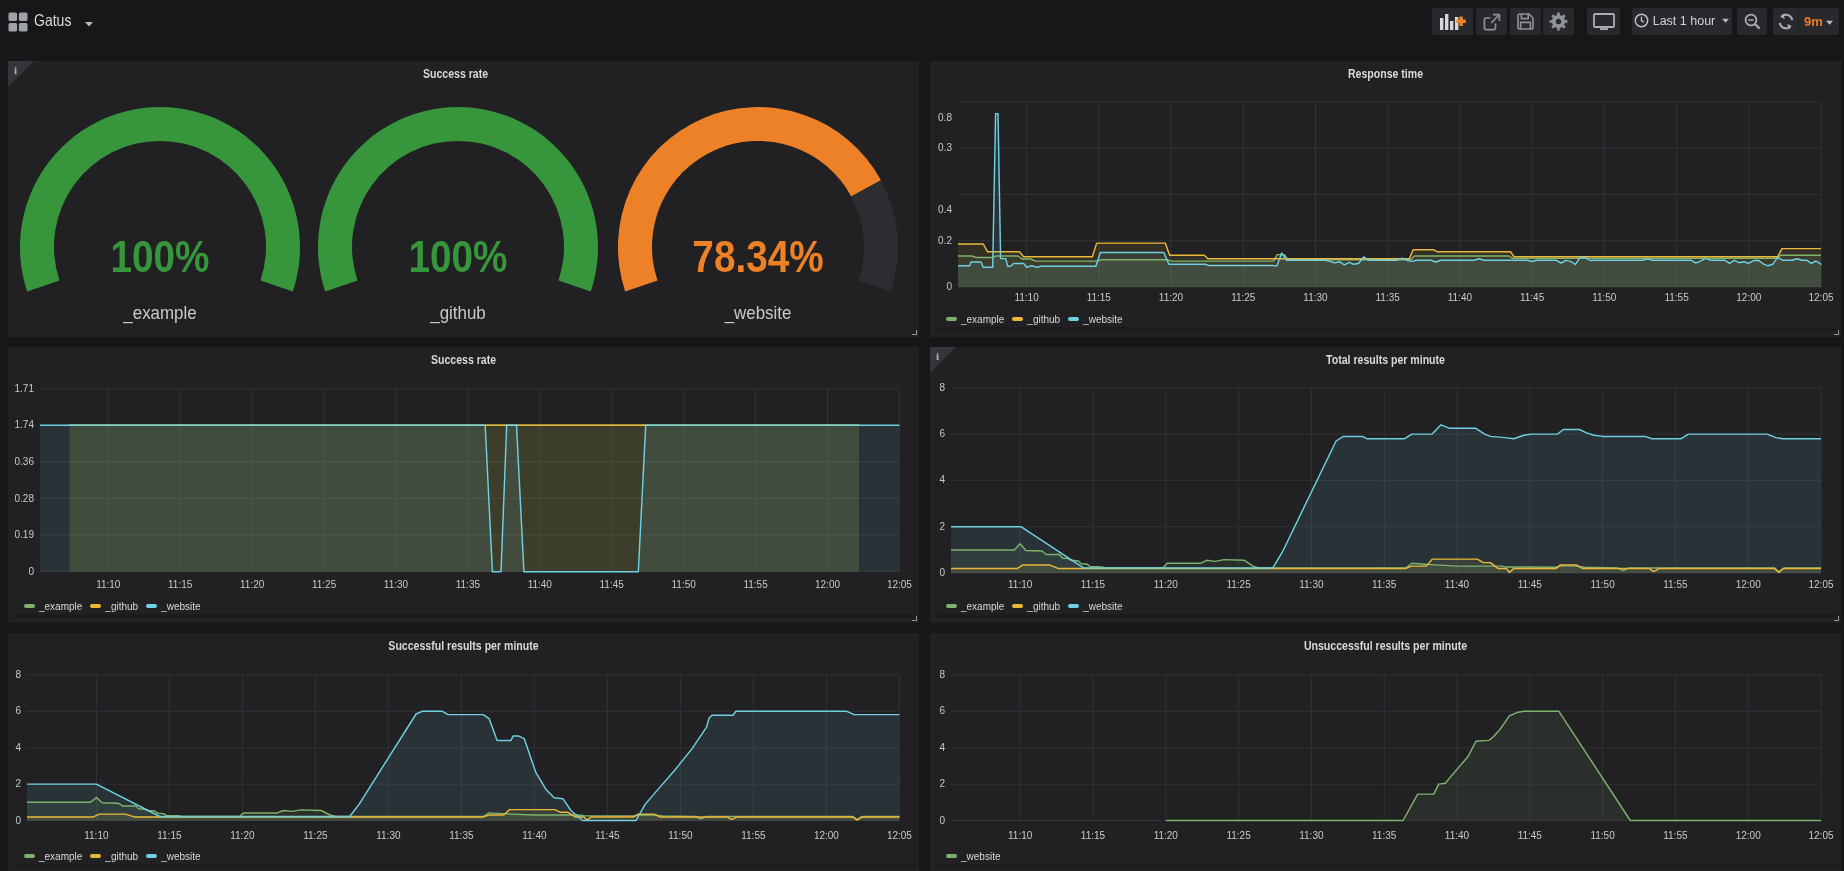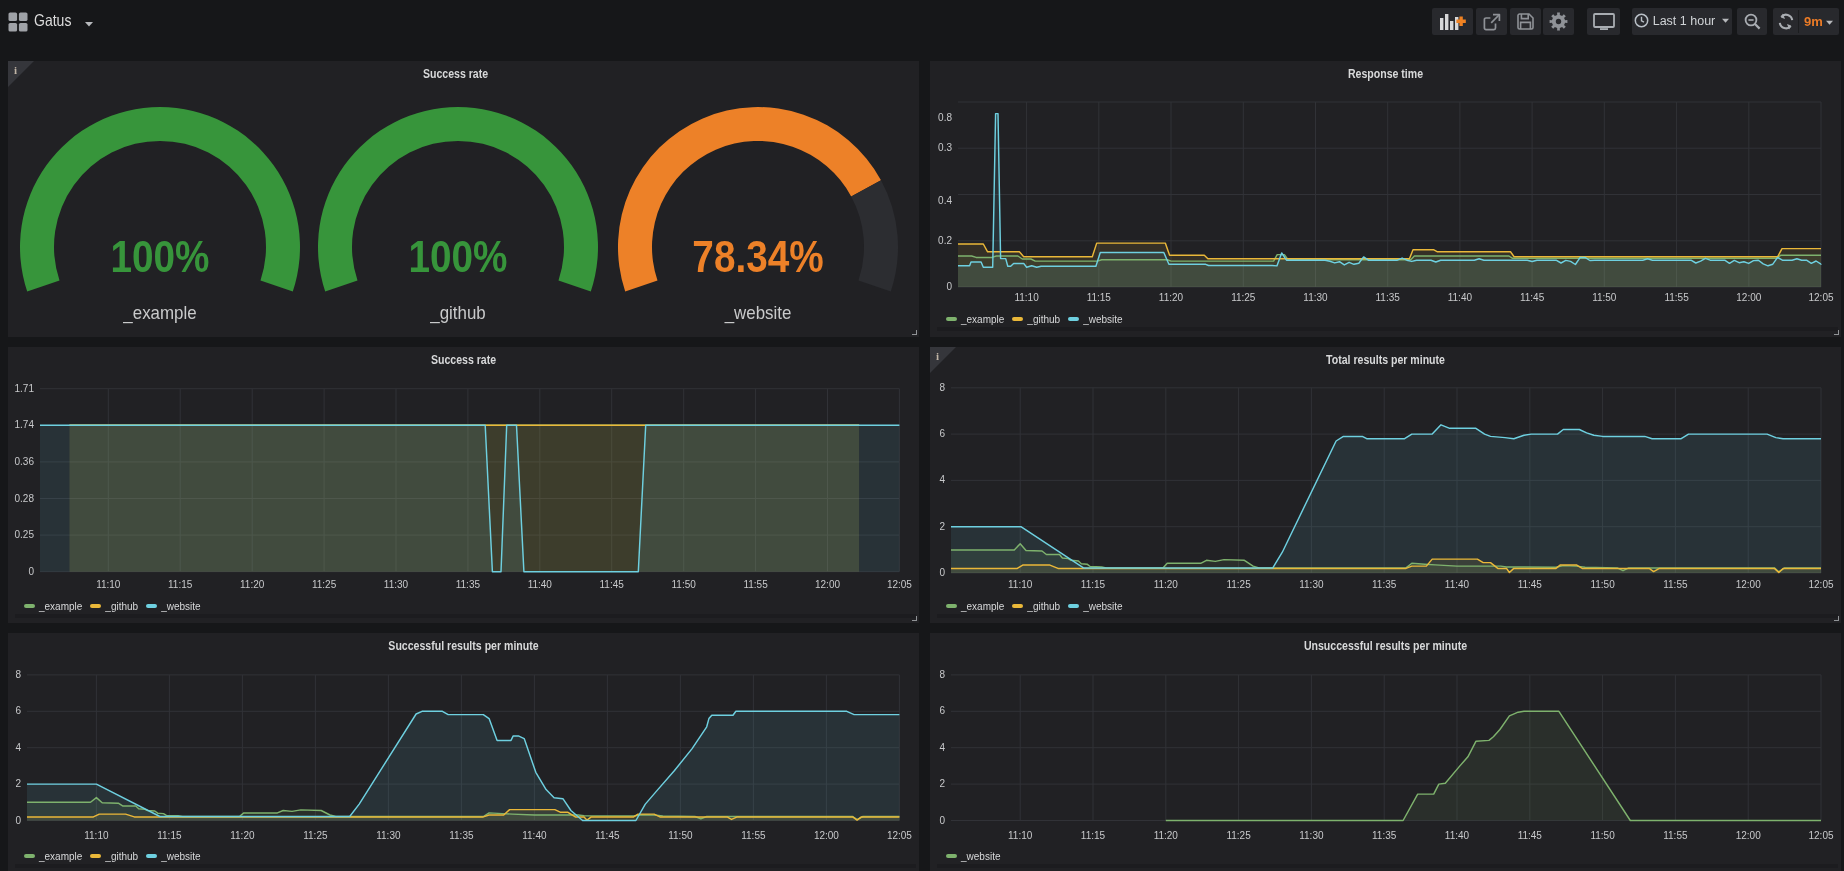--- a/index.html
+++ b/index.html
@@ -116,21 +116,21 @@
     <line x1="958.0" y1="102.0" x2="1821.0" y2="102.0" stroke="#313237" stroke-width="1"></line>
     <polygon points="958.0,287.0 958.0,256.0 971.7,256.0 976.1,257.4 991.9,257.4 996.3,256.0 1017.9,256.0 1022.3,259.0 1030.9,259.0 1035.3,261.1 1097.4,261.1 1101.7,259.7 1167.4,259.7 1171.0,261.1 1273.6,261.1 1277.2,254.6 1284.4,254.6 1288.0,259.7 1410.8,259.7 1414.4,256.0 1509.0,256.0 1512.6,258.3 1776.2,258.3 1780.6,255.3 1821.0,255.3 1821.0,287.0" fill="#7eb26d" fill-opacity="0.1"></polygon>
     <polygon points="958.0,287.0 958.0,244.0 983.3,244.0 987.6,251.8 1019.4,251.8 1023.7,256.7 1092.3,256.7 1096.7,243.1 1165.3,243.1 1169.6,255.3 1204.3,255.3 1207.9,258.8 1409.4,258.8 1413.0,249.8 1433.9,249.8 1437.5,251.8 1510.5,251.8 1514.1,256.7 1777.7,256.7 1782.0,248.6 1821.0,248.6 1821.0,287.0" fill="#eab839" fill-opacity="0.1"></polygon>
     <polygon points="958.0,287.0 958.0,265.7 969.6,265.7 971.0,262.0 981.1,262.0 983.3,267.3 992.7,267.3 995.6,113.6 998.0,113.6 1000.6,258.6 1005.7,258.6 1007.8,266.2 1010.7,266.2 1013.6,263.4 1023.7,263.4 1026.6,267.3 1031.7,265.7 1036.7,267.3 1041.1,266.2 1095.9,266.2 1100.3,252.5 1163.8,252.5 1168.9,264.3 1205.7,264.3 1208.6,265.5 1272.1,265.5 1276.9,265.9 1281.7,253.0 1286.5,260.2 1291.4,260.2 1296.2,260.2 1301.0,260.2 1305.8,260.2 1310.6,260.2 1315.4,260.2 1320.2,260.2 1325.1,260.2 1329.9,261.2 1334.7,262.9 1339.5,261.7 1344.3,264.9 1349.1,262.3 1353.9,264.3 1358.8,263.2 1363.6,256.9 1368.4,260.2 1373.2,260.2 1378.0,260.2 1382.8,260.2 1387.7,260.2 1392.5,260.2 1397.3,260.2 1402.1,258.1 1406.9,260.2 1411.7,261.4 1416.5,260.2 1421.3,260.2 1426.2,260.2 1431.0,260.2 1435.8,262.0 1440.6,260.2 1445.4,260.2 1450.2,260.2 1455.0,260.2 1459.9,260.2 1464.7,260.2 1469.5,260.2 1474.3,260.2 1479.1,258.8 1483.9,260.2 1488.8,260.2 1493.6,260.2 1498.4,260.2 1503.2,260.2 1508.0,260.2 1512.8,260.2 1517.6,260.2 1522.5,260.2 1527.3,260.2 1532.1,261.5 1536.9,260.2 1541.7,260.2 1546.5,260.2 1551.3,260.2 1556.1,260.2 1561.0,263.0 1565.8,260.4 1570.6,261.4 1575.4,264.5 1580.2,257.4 1585.0,257.4 1589.9,260.5 1594.7,260.2 1599.5,260.2 1604.3,260.2 1609.1,260.2 1613.9,260.2 1618.7,260.2 1623.6,260.2 1628.4,260.2 1633.2,260.2 1638.0,260.2 1642.8,260.2 1647.6,258.8 1652.4,260.2 1657.3,260.2 1662.1,260.2 1666.9,260.2 1671.7,260.2 1676.5,260.2 1681.3,260.2 1686.1,260.2 1691.0,260.2 1695.8,263.0 1700.6,261.1 1705.4,258.3 1710.2,260.2 1715.0,260.2 1719.9,260.2 1724.7,260.2 1729.5,263.3 1734.3,260.4 1739.1,262.7 1743.9,261.7 1748.7,263.4 1753.5,260.6 1758.4,260.2 1763.2,263.9 1768.0,265.8 1772.8,264.2 1777.6,257.4 1782.4,260.2 1787.2,260.2 1792.1,260.2 1796.9,258.8 1801.7,260.2 1806.5,260.2 1811.3,263.3 1816.1,261.0 1821.0,264.1 1821.0,263.9 1821.0,287.0" fill="#6ed0e0" fill-opacity="0.1"></polygon>
     <polyline points="958.0,256.0 971.7,256.0 976.1,257.4 991.9,257.4 996.3,256.0 1017.9,256.0 1022.3,259.0 1030.9,259.0 1035.3,261.1 1097.4,261.1 1101.7,259.7 1167.4,259.7 1171.0,261.1 1273.6,261.1 1277.2,254.6 1284.4,254.6 1288.0,259.7 1410.8,259.7 1414.4,256.0 1509.0,256.0 1512.6,258.3 1776.2,258.3 1780.6,255.3 1821.0,255.3" fill="none" stroke="#7eb26d" stroke-width="1.45" stroke-linejoin="round"></polyline>
     <polyline points="958.0,244.0 983.3,244.0 987.6,251.8 1019.4,251.8 1023.7,256.7 1092.3,256.7 1096.7,243.1 1165.3,243.1 1169.6,255.3 1204.3,255.3 1207.9,258.8 1409.4,258.8 1413.0,249.8 1433.9,249.8 1437.5,251.8 1510.5,251.8 1514.1,256.7 1777.7,256.7 1782.0,248.6 1821.0,248.6" fill="none" stroke="#eab839" stroke-width="1.45" stroke-linejoin="round"></polyline>
     <polyline points="958.0,265.7 969.6,265.7 971.0,262.0 981.1,262.0 983.3,267.3 992.7,267.3 995.6,113.6 998.0,113.6 1000.6,258.6 1005.7,258.6 1007.8,266.2 1010.7,266.2 1013.6,263.4 1023.7,263.4 1026.6,267.3 1031.7,265.7 1036.7,267.3 1041.1,266.2 1095.9,266.2 1100.3,252.5 1163.8,252.5 1168.9,264.3 1205.7,264.3 1208.6,265.5 1272.1,265.5 1276.9,265.9 1281.7,253.0 1286.5,260.2 1291.4,260.2 1296.2,260.2 1301.0,260.2 1305.8,260.2 1310.6,260.2 1315.4,260.2 1320.2,260.2 1325.1,260.2 1329.9,261.2 1334.7,262.9 1339.5,261.7 1344.3,264.9 1349.1,262.3 1353.9,264.3 1358.8,263.2 1363.6,256.9 1368.4,260.2 1373.2,260.2 1378.0,260.2 1382.8,260.2 1387.7,260.2 1392.5,260.2 1397.3,260.2 1402.1,258.1 1406.9,260.2 1411.7,261.4 1416.5,260.2 1421.3,260.2 1426.2,260.2 1431.0,260.2 1435.8,262.0 1440.6,260.2 1445.4,260.2 1450.2,260.2 1455.0,260.2 1459.9,260.2 1464.7,260.2 1469.5,260.2 1474.3,260.2 1479.1,258.8 1483.9,260.2 1488.8,260.2 1493.6,260.2 1498.4,260.2 1503.2,260.2 1508.0,260.2 1512.8,260.2 1517.6,260.2 1522.5,260.2 1527.3,260.2 1532.1,261.5 1536.9,260.2 1541.7,260.2 1546.5,260.2 1551.3,260.2 1556.1,260.2 1561.0,263.0 1565.8,260.4 1570.6,261.4 1575.4,264.5 1580.2,257.4 1585.0,257.4 1589.9,260.5 1594.7,260.2 1599.5,260.2 1604.3,260.2 1609.1,260.2 1613.9,260.2 1618.7,260.2 1623.6,260.2 1628.4,260.2 1633.2,260.2 1638.0,260.2 1642.8,260.2 1647.6,258.8 1652.4,260.2 1657.3,260.2 1662.1,260.2 1666.9,260.2 1671.7,260.2 1676.5,260.2 1681.3,260.2 1686.1,260.2 1691.0,260.2 1695.8,263.0 1700.6,261.1 1705.4,258.3 1710.2,260.2 1715.0,260.2 1719.9,260.2 1724.7,260.2 1729.5,263.3 1734.3,260.4 1739.1,262.7 1743.9,261.7 1748.7,263.4 1753.5,260.6 1758.4,260.2 1763.2,263.9 1768.0,265.8 1772.8,264.2 1777.6,257.4 1782.4,260.2 1787.2,260.2 1792.1,260.2 1796.9,258.8 1801.7,260.2 1806.5,260.2 1811.3,263.3 1816.1,261.0 1821.0,264.1 1821.0,263.9" fill="none" stroke="#6ed0e0" stroke-width="1.45" stroke-linejoin="round"></polyline>
   </svg>
 <div class="tick" style="right:892px;top:280px;">0</div>
 <div class="tick" style="right:892px;top:234px;">0.2</div>
-<div class="tick" style="right:892px;top:194px;margin-left:20px;">0.4</div>
+<div class="tick" style="right:892px;top:203px;margin-left:20px;">0.4</div>
 <div class="tick" style="right:892px;top:141px;">0.3</div>
 <div class="tick" style="right:892px;top:95px;margin-top:16px;">0.8</div>
 <div class="tick xt" style="left:1026.6px;top:291.0px;">11:10</div>
 <div class="tick xt" style="left:1098.8px;top:291.0px;">11:15</div>
 <div class="tick xt" style="left:1171.0px;top:291.0px;">11:20</div>
 <div class="tick xt" style="left:1243.3px;top:291.0px;">11:25</div>
 <div class="tick xt" style="left:1315.5px;top:291.0px;">11:30</div>
 <div class="tick xt" style="left:1387.7px;top:291.0px;">11:35</div>
 <div class="tick xt" style="left:1459.9px;top:291.0px;">11:40</div>
 <div class="tick xt" style="left:1532.1px;top:291.0px;">11:45</div>
@@ -159,21 +159,21 @@
     <line x1="40.0" y1="425.3" x2="899.4" y2="425.3" stroke="#313237" stroke-width="1"></line>
     <line x1="40.0" y1="388.7" x2="899.4" y2="388.7" stroke="#313237" stroke-width="1"></line>
     <polygon points="69.5,571.7 69.5,425.3 859.1,425.3 859.1,571.7" fill="#7eb26d" fill-opacity="0.1"></polygon>
     <polygon points="69.5,571.7 69.5,425.3 859.1,425.3 859.1,571.7" fill="#eab839" fill-opacity="0.1"></polygon>
     <polygon points="40.0,571.7 40.0,425.3 485.2,425.3 492.4,571.7 501.0,571.7 506.7,425.3 516.5,425.3 523.9,571.7 638.3,571.7 645.7,425.3 899.4,425.3 899.4,571.7" fill="#6ed0e0" fill-opacity="0.1"></polygon>
     <polyline points="69.5,425.3 859.1,425.3" fill="none" stroke="#7eb26d" stroke-width="1.45" stroke-linejoin="round"></polyline>
     <polyline points="69.5,425.3 859.1,425.3" fill="none" stroke="#eab839" stroke-width="1.45" stroke-linejoin="round"></polyline>
     <polyline points="40.0,425.3 485.2,425.3 492.4,571.7 501.0,571.7 506.7,425.3 516.5,425.3 523.9,571.7 638.3,571.7 645.7,425.3 899.4,425.3" fill="none" stroke="#6ed0e0" stroke-width="1.45" stroke-linejoin="round"></polyline>
   </svg>
 <div class="tick" style="right:1810px;top:565px;">0</div>
-<div class="tick" style="right:1810px;top:528px;">0.25</div>
+<div class="tick" style="right:1810px;top:528px;">0.19</div>
 <div class="tick" style="right:1810px;top:492px;">0.28</div>
 <div class="tick" style="right:1810px;top:455px;">0.36</div>
 <div class="tick" style="right:1810px;top:418px;">1.74</div>
 <div class="tick" style="right:1810px;top:382px;">1.71</div>
 <div class="tick xt" style="left:108.3px;top:577.5px;">11:10</div>
 <div class="tick xt" style="left:180.2px;top:577.5px;">11:15</div>
 <div class="tick xt" style="left:252.2px;top:577.5px;">11:20</div>
 <div class="tick xt" style="left:324.1px;top:577.5px;">11:25</div>
 <div class="tick xt" style="left:396.0px;top:577.5px;">11:30</div>
 <div class="tick xt" style="left:467.9px;top:577.5px;">11:35</div>

